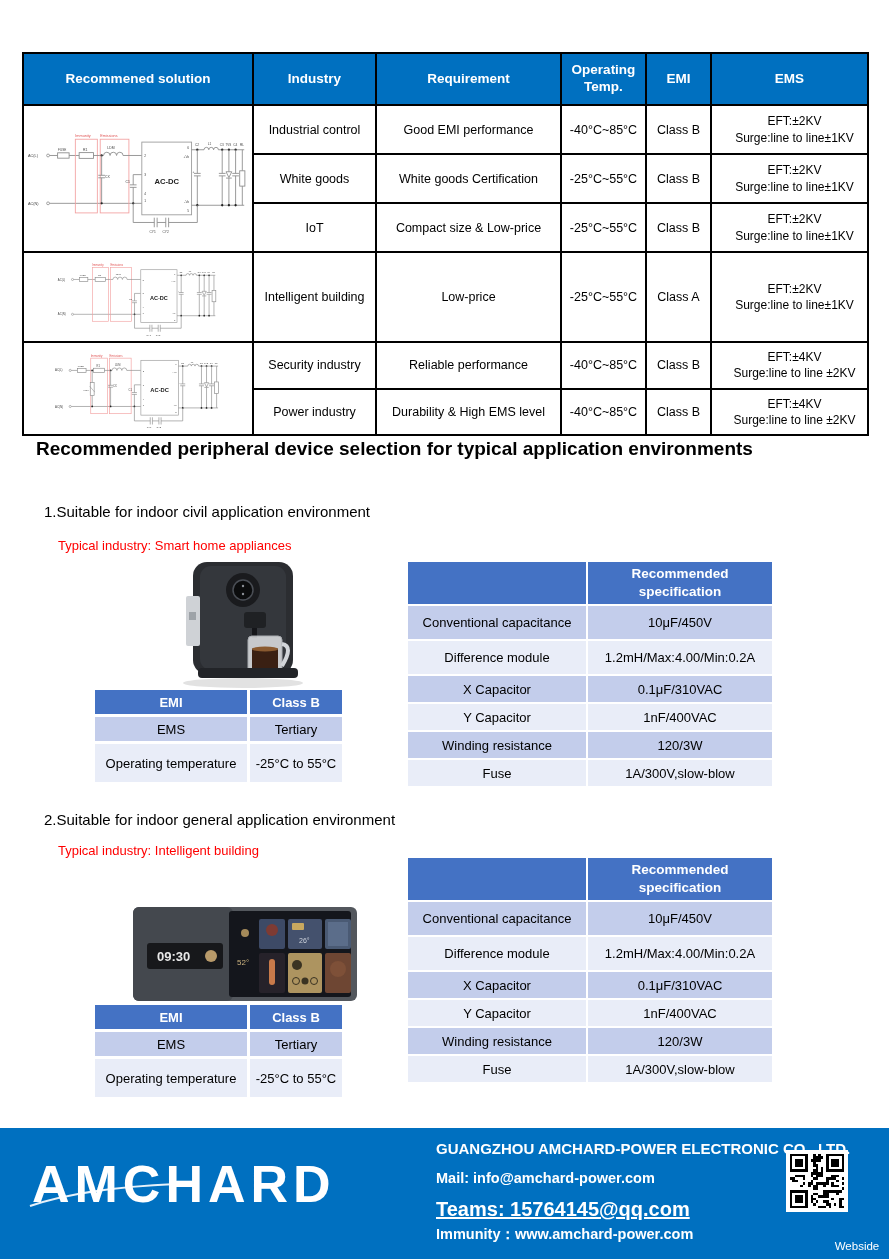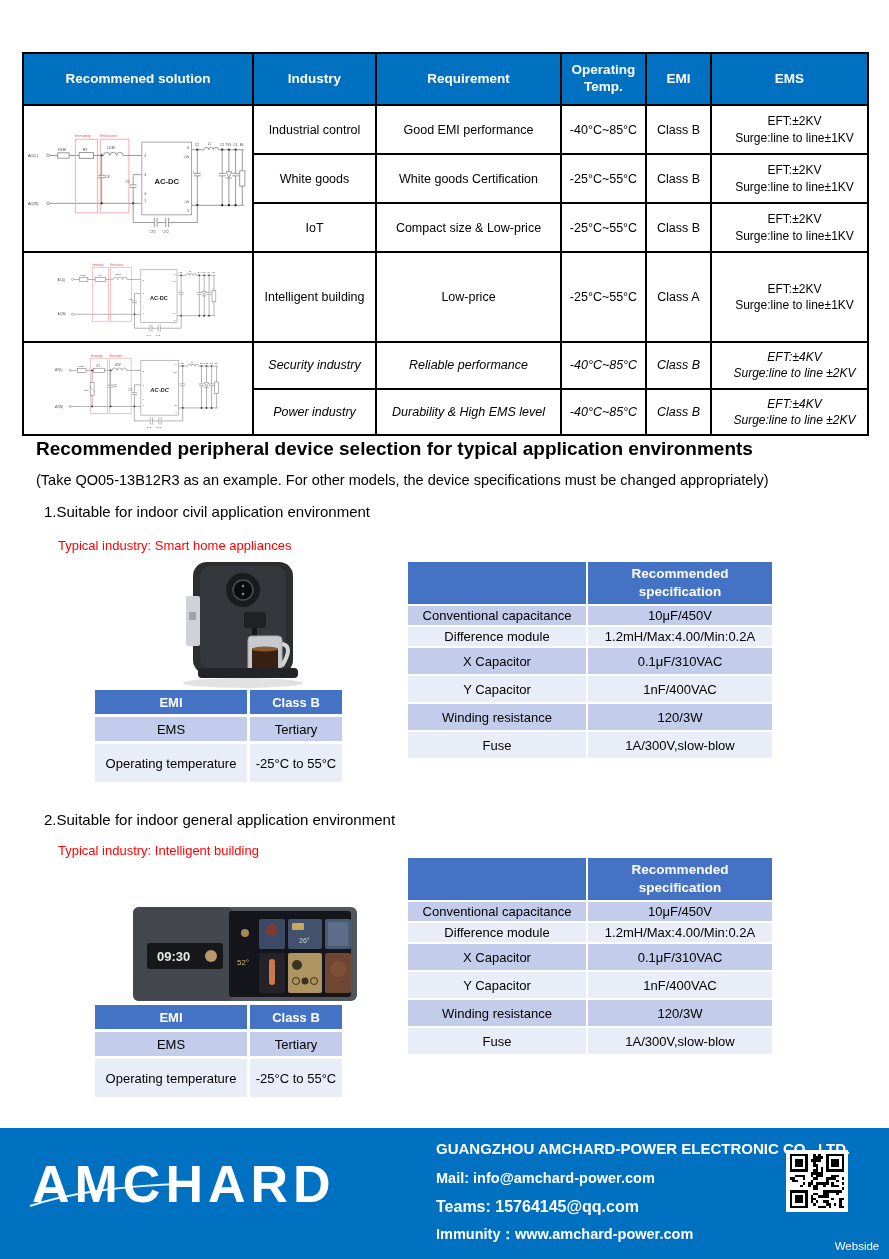--- a/index.html
+++ b/index.html
@@ -6,21 +6,21 @@
   .page{position:relative;width:889px;height:1259px;background:#fff;overflow:hidden;
         font-family:"Liberation Sans",sans-serif;color:#000;}
 
   
   .sol-table{position:absolute;left:22px;top:52px;width:845px;border-collapse:collapse;table-layout:fixed;}
   .sol-table th,.sol-table td{border:2px solid #000;text-align:center;vertical-align:middle;
         font-size:12.5px;padding:2px;overflow:hidden;}
   .sol-table thead th{background:#0070c0;color:#fff;font-weight:bold;font-size:13.5px;height:46px;line-height:1.25;}
   .sol-table tr.g0{height:49px;}
   .sol-table tr.g1{height:90px;}
-  .sol-table tr.g2{height:46px;font-style:italic;}
+  .sol-table tr.g2{height:46px;}
   .sol-table td.c-ems{white-space:pre-line;font-size:12px;line-height:1.35;padding-left:12px;}
   .sol-table td.circuit-cell{background:#fff;padding:0;}
 
   
   .main-title{position:absolute;left:36px;top:438px;font-size:19px;font-weight:bold;}
   .note{position:absolute;left:36px;top:472px;font-size:14.5px;}
   .sec-heading{position:absolute;left:44px;font-size:15px;}
   .typical{position:absolute;left:58px;font-size:13px;color:#ff0000;}
 
   
@@ -29,35 +29,35 @@
   .emi-table td{text-align:center;font-size:13px;padding:0 3px;}
   .emi-table tbody tr:nth-child(1) td{background:#c3cdeb;height:24px;}
   .emi-table tbody tr:nth-child(2) td{background:#e9edf8;height:38px;}
 
   
   .spec-table{position:absolute;left:406px;border-collapse:separate;border-spacing:2px;}
   .spec-table th{background:#4472c4;color:#fff;font-weight:bold;font-size:13.5px;height:42px;line-height:1.3;padding:0 6px;}
   .spec-table td{text-align:center;font-size:13px;padding:0 4px;}
   .spec-table tbody tr:nth-child(odd) td{background:#c3cdeb;}
   .spec-table tbody tr:nth-child(even) td{background:#e9edf8;}
-  .spec-table tbody tr:nth-child(-n+2) td{height:19px;}
+  .spec-table tbody tr:nth-child(-n+2) td{height:33px;}
   .spec-table tbody tr:nth-child(n+3) td{height:26px;}
 
   
   .img-box{position:absolute;}
 
   
   .footer{position:absolute;left:0;top:1128px;width:889px;height:131px;background:#0070c0;}
   .logo{position:absolute;left:32px;top:30px;color:#fff;font-size:52px;font-weight:800;
         letter-spacing:5px;line-height:1;}
   .logo-swoosh{position:absolute;left:28px;top:30px;}
   .f-line{position:absolute;left:436px;color:#fff;font-weight:bold;}
   .f-company{top:12px;font-size:15px;}
   .f-mail{top:42px;font-size:14.5px;}
-  .f-teams{top:70px;font-size:16px;}
+  .f-teams{top:70px;font-size:20px;text-decoration:underline;}
   .f-web{top:97px;font-size:14.5px;}
   .qr-box{position:absolute;left:786px;top:22px;width:62px;height:62px;background:#fff;}
   .qr-caption{position:absolute;left:818px;top:112px;width:78px;text-align:center;color:#fff;font-size:11.5px;}
 </style>
 </head>
 <body>
 
 <div class="page">
 
   <table class="sol-table">
@@ -407,21 +407,20 @@
           <td class="c-requirement">Durability &amp; High EMS level</td>
           <td class="c-temp">-40°C~85°C</td>
           <td class="c-emi">Class B</td>
           <td class="c-ems">EFT:±4KV
 Surge:line to line ±2KV</td>
         </tr>
       </tbody>
   </table>
 
   <div class="main-title">Recommended peripheral device selection for typical application environments</div>
-  <div class="note">(Take QO05-13B12R3 as an example. For other models, the device specifications must be changed appropriately)</div>
 
   <div class="sec-heading" style="top:503px">1.Suitable for indoor civil application environment</div>
   <div class="typical" style="top:538px">Typical industry: Smart home appliances</div>
 
   <div class="img-box" style="left:148px;top:556px">
     <svg width="190" height="134" viewBox="0 0 190 134">
       <ellipse cx="95" cy="127" rx="60" ry="5" fill="#e2e2e2"></ellipse>
       <rect x="45" y="6" width="100" height="112" rx="14" fill="#2b2d31"></rect>
       <rect x="52" y="10" width="86" height="104" rx="11" fill="#34373c"></rect>
       <rect x="38" y="40" width="14" height="50" rx="2" fill="#cfd2d6"></rect>

